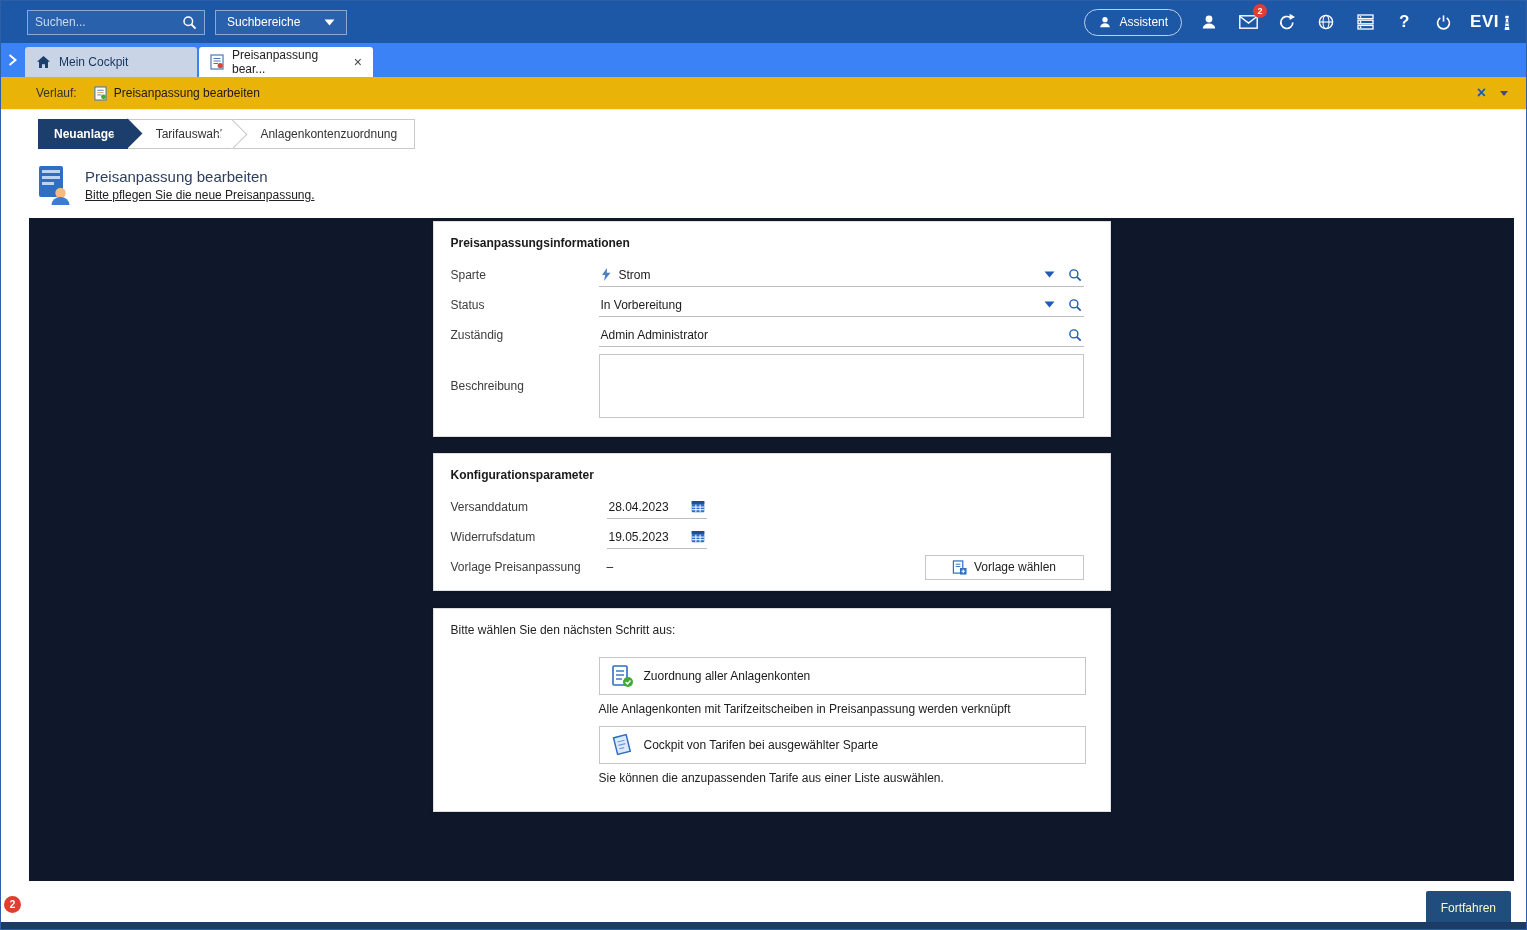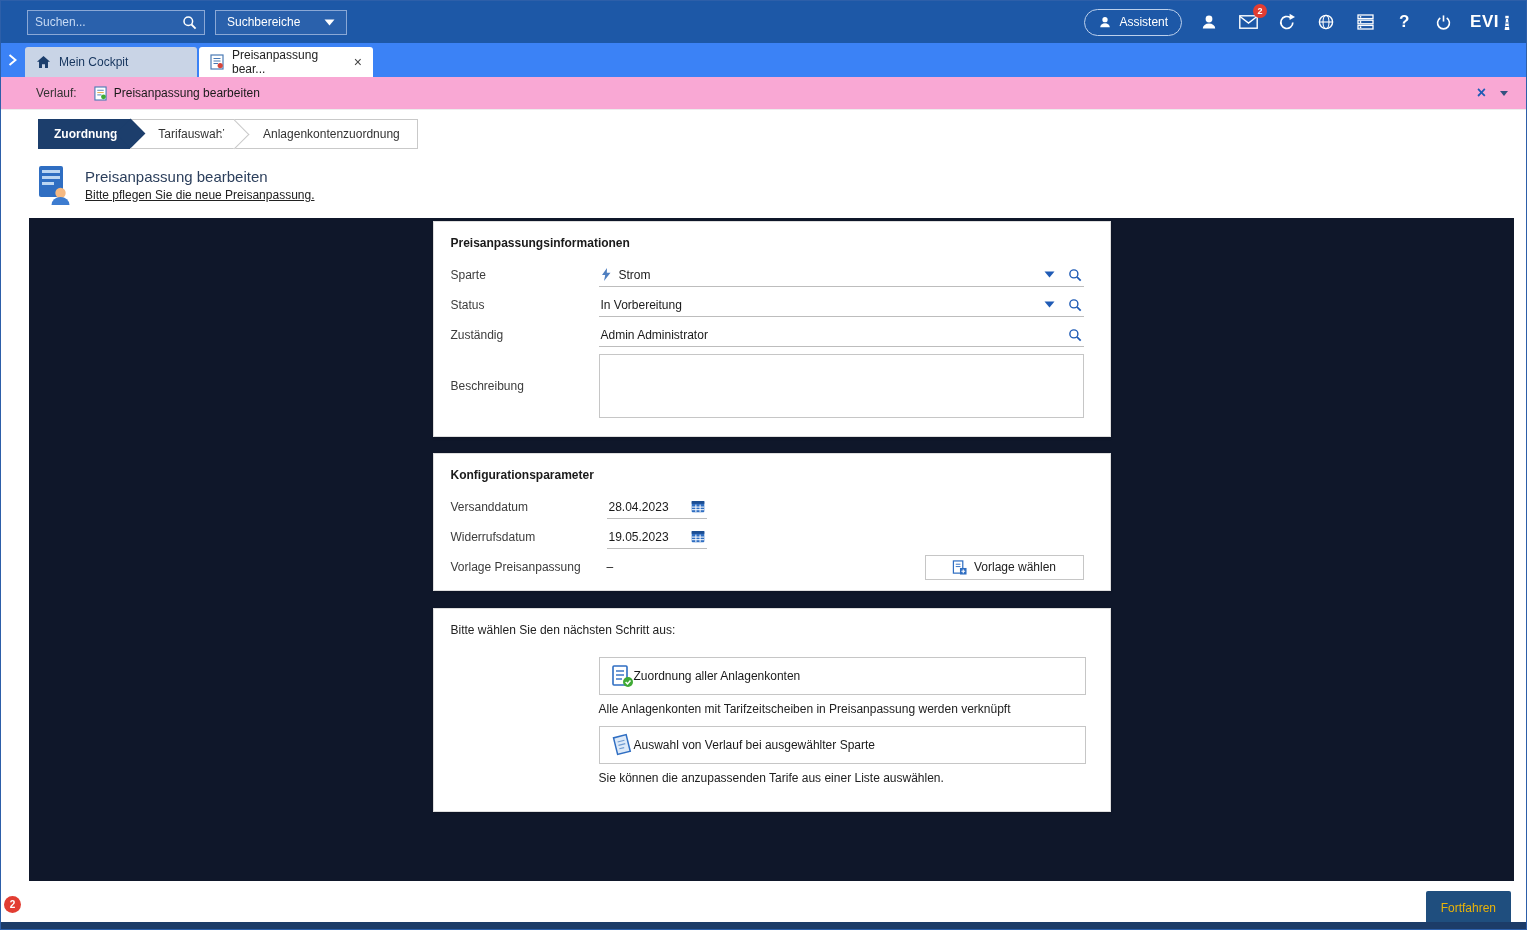--- a/index.html
+++ b/index.html
@@ -61,21 +61,21 @@
   .tab {
     height: 30px; display: flex; align-items: center; gap: 8px; padding: 0 11px;
     border-radius: 3px 3px 0 0; cursor: pointer; margin-right: 2px;
   }
   .tab-cockpit { background: #c9d4e6; color: #16355e; width: 172px; }
   .tab-active { background: #fff; color: #222; width: 174px; }
   .tab-close { margin-left: auto; color: #444; font-size: 14px; line-height: 1; cursor: pointer; }
 
   
   .historybar {
-    flex: 0 0 33px; background: #f9a8d4; display: flex; align-items: center;
+    flex: 0 0 33px; background: #eab308; display: flex; align-items: center;
     padding: 0 18px 0 35px; border-bottom: 1px solid #ededed;
   }
   .history-label { color: #333; }
   .history-item { display: flex; align-items: center; gap: 7px; margin-left: 17px; cursor: pointer; }
   .history-close { margin-left: auto; color: #1f5bb5; font-size: 16px; font-weight: bold; cursor: pointer; line-height: 1; }
   .history-caret {
     margin-left: 14px; width: 0; height: 0; cursor: pointer;
     border-left: 4.5px solid transparent; border-right: 4.5px solid transparent;
     border-top: 5.5px solid #33527e;
   }
@@ -143,30 +143,30 @@
   .dash-value { color: #1a1a1a; }
   .vorlage-btn {
     margin-left: auto; width: 159px; height: 25px; background: #fff;
     border: 1px solid #c6c6c6; display: flex; align-items: center; justify-content: center;
     gap: 7px; font-size: 12px; color: #222; cursor: pointer;
   }
 
   .prompt { color: #222; margin-bottom: 20px; }
   .opt-btn {
     width: 487px; margin-left: 148px; height: 38px; background: #fff;
-    border: 1px solid #c6c6c6; display: flex; align-items: center; 
+    border: 1px solid #c6c6c6; display: flex; align-items: center; gap: 10px;
     padding-left: 10px; font-size: 12px; color: #1a1a1a; cursor: pointer;
   }
   .opt-desc { margin-left: 148px; margin-top: 7px; margin-bottom: 10px; color: #222; }
 
   
   .footer { flex: 0 0 48px; background: #fff; position: relative; }
   .continue-btn {
     position: absolute; right: 15px; top: 10px; height: 33px; padding: 0 15px;
-    background: #1f4e7e; color: #eab308; border: 0; font: inherit; font-size: 12px;
+    background: #1f4e7e; color: #fef9c3; border: 0; font: inherit; font-size: 12px;
     border-radius: 2px; cursor: pointer;
   }
   .bottom-strip { position: absolute; left: 0; right: 0; bottom: 0; height: 7px; background: #1c3c68; }
   .notify-badge {
     position: absolute; left: 3px; bottom: 16px; z-index: 10; width: 17px; height: 17px;
     background: #e23d32; color: #fff; border-radius: 50%; font-size: 10px; font-weight: bold;
     display: flex; align-items: center; justify-content: center; cursor: pointer;
   }
   svg { display: block; }
 </style>
@@ -330,21 +330,21 @@
       </span>
       <span>Preisanpassung bearbeiten</span>
     </div>
     <span class="history-close">×</span>
     <span class="history-caret"></span>
   </div>
 
   <div class="wizardbar">
     <div class="steps">
       <div class="step step-active">
-        <span>Zuordnung</span>
+        <span>Neuanlage</span>
         <span class="arrow"></span>
       </div>
       <div class="step step-plain">
         <span>Tarifauswahl</span>
         <span class="arrow"></span>
       </div>
       <div class="step step-plain step-last">
         <span>Anlagenkontenzuordnung</span>
       </div>
     </div>
@@ -517,21 +517,21 @@
         <span>
           <svg width="24" height="24" viewBox="0 0 24 24">
             <g transform="rotate(-14 12 12)">
               <rect x="5.5" y="3" width="13" height="17" fill="#dce9f8" stroke="#2f6ec2" stroke-width="1.5"></rect>
               <line x1="8.5" y1="8" x2="15.5" y2="8" stroke="#6f9bd1" stroke-width="1.2"></line>
               <line x1="8.5" y1="11.5" x2="15.5" y2="11.5" stroke="#6f9bd1" stroke-width="1.2"></line>
               <line x1="8.5" y1="15" x2="13.5" y2="15" stroke="#6f9bd1" stroke-width="1.2"></line>
             </g>
           </svg>
         </span>
-        <span>Auswahl von Verlauf bei ausgewählter Sparte</span>
+        <span>Cockpit von Tarifen bei ausgewählter Sparte</span>
       </div>
       <div class="opt-desc">Sie können die anzupassenden Tarife aus einer Liste auswählen.</div>
     </div>
   </div>
 
   <div class="footer">
     <button class="continue-btn">Fortfahren</button>
     <div class="bottom-strip"></div>
   </div>
 

